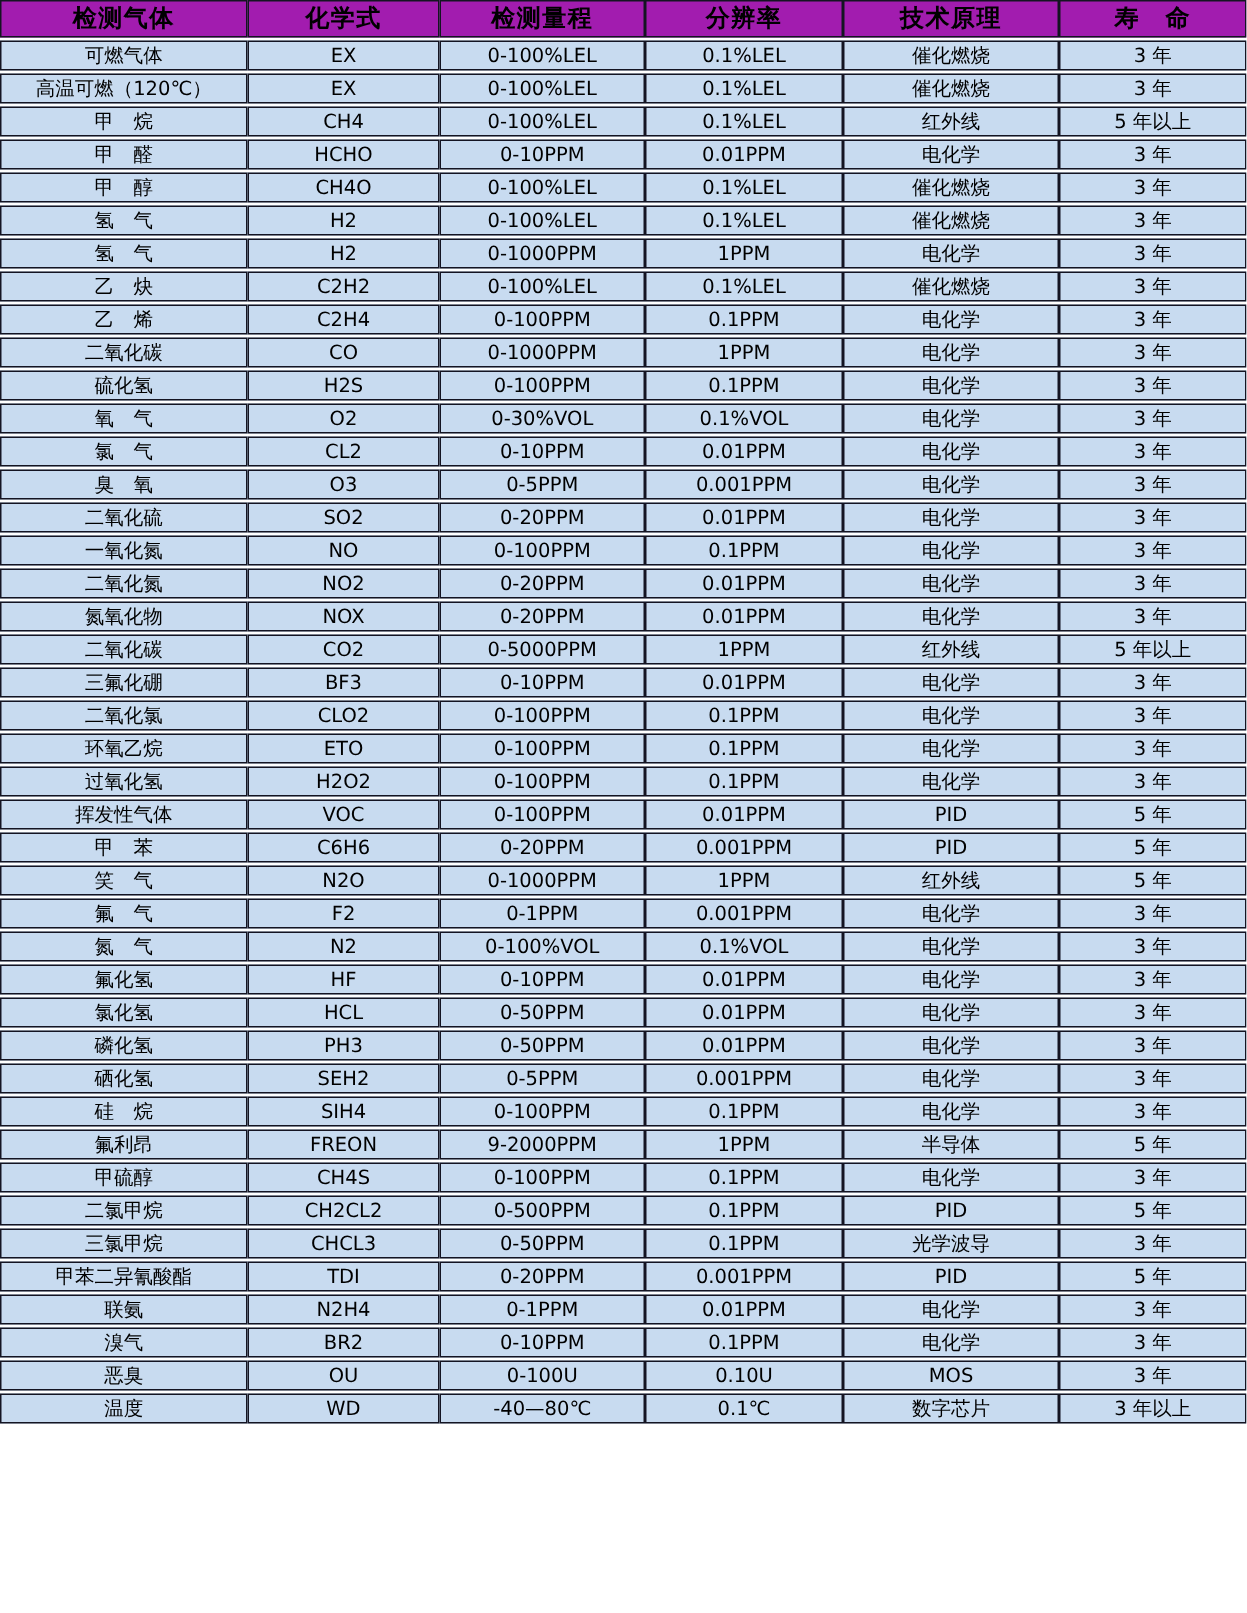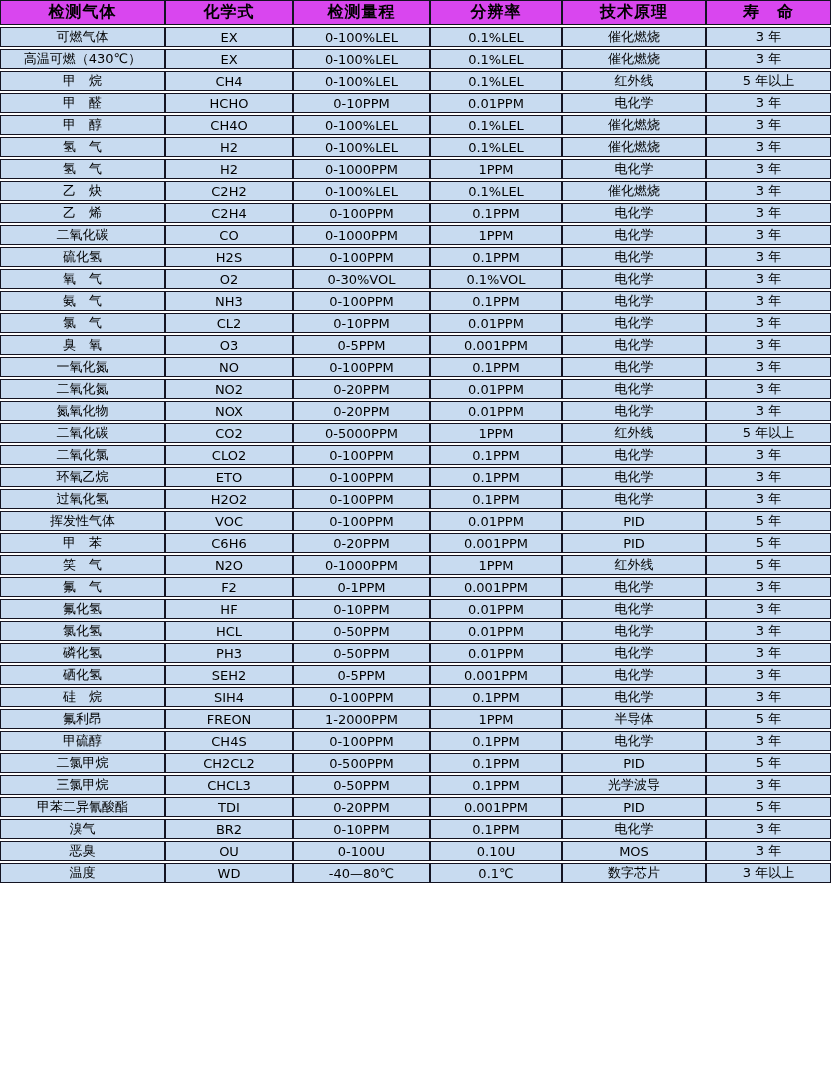--- a/index.html
+++ b/index.html
@@ -23,21 +23,21 @@
   table.gas-table td {
     border: 1px solid #141422;
     text-align: center;
     vertical-align: middle;
     overflow: hidden;
     white-space: nowrap;
     padding: 0 2px;
     color: #000000;
   }
   table.gas-table th {
-    background: #d946ef;
+    background: #a21caf;
     height: 23px;
     font-size: 16px;
     font-weight: bold;
     letter-spacing: 1px;
   }
   table.gas-table td {
     background: #C8DBF0;
     height: 16.4px;
     font-size: 13px;
     font-weight: normal;
@@ -68,21 +68,21 @@
   <tbody id="table-body">
       <tr>
         <td>可燃气体</td>
         <td>EX</td>
         <td>0-100%LEL</td>
         <td>0.1%LEL</td>
         <td>催化燃烧</td>
         <td>3 年</td>
       </tr>
       <tr>
-        <td>高温可燃（430℃）</td>
+        <td>高温可燃（120℃）</td>
         <td>EX</td>
         <td>0-100%LEL</td>
         <td>0.1%LEL</td>
         <td>催化燃烧</td>
         <td>3 年</td>
       </tr>
       <tr>
         <td>甲　烷</td>
         <td>CH4</td>
         <td>0-100%LEL</td>
@@ -156,40 +156,40 @@
       </tr>
       <tr>
         <td>氧　气</td>
         <td>O2</td>
         <td>0-30%VOL</td>
         <td>0.1%VOL</td>
         <td>电化学</td>
         <td>3 年</td>
       </tr>
       <tr>
-        <td>氨　气</td>
-        <td>NH3</td>
-        <td>0-100PPM</td>
-        <td>0.1PPM</td>
-        <td>电化学</td>
-        <td>3 年</td>
-      </tr>
-      <tr>
         <td>氯　气</td>
         <td>CL2</td>
         <td>0-10PPM</td>
         <td>0.01PPM</td>
         <td>电化学</td>
         <td>3 年</td>
       </tr>
       <tr>
         <td>臭　氧</td>
         <td>O3</td>
         <td>0-5PPM</td>
         <td>0.001PPM</td>
+        <td>电化学</td>
+        <td>3 年</td>
+      </tr>
+      <tr>
+        <td>二氧化硫</td>
+        <td>SO2</td>
+        <td>0-20PPM</td>
+        <td>0.01PPM</td>
         <td>电化学</td>
         <td>3 年</td>
       </tr>
       <tr>
         <td>一氧化氮</td>
         <td>NO</td>
         <td>0-100PPM</td>
         <td>0.1PPM</td>
         <td>电化学</td>
         <td>3 年</td>
@@ -212,20 +212,28 @@
       </tr>
       <tr>
         <td>二氧化碳</td>
         <td>CO2</td>
         <td>0-5000PPM</td>
         <td>1PPM</td>
         <td>红外线</td>
         <td>5 年以上</td>
       </tr>
       <tr>
+        <td>三氟化硼</td>
+        <td>BF3</td>
+        <td>0-10PPM</td>
+        <td>0.01PPM</td>
+        <td>电化学</td>
+        <td>3 年</td>
+      </tr>
+      <tr>
         <td>二氧化氯</td>
         <td>CLO2</td>
         <td>0-100PPM</td>
         <td>0.1PPM</td>
         <td>电化学</td>
         <td>3 年</td>
       </tr>
       <tr>
         <td>环氧乙烷</td>
         <td>ETO</td>
@@ -268,20 +276,28 @@
       </tr>
       <tr>
         <td>氟　气</td>
         <td>F2</td>
         <td>0-1PPM</td>
         <td>0.001PPM</td>
         <td>电化学</td>
         <td>3 年</td>
       </tr>
       <tr>
+        <td>氮　气</td>
+        <td>N2</td>
+        <td>0-100%VOL</td>
+        <td>0.1%VOL</td>
+        <td>电化学</td>
+        <td>3 年</td>
+      </tr>
+      <tr>
         <td>氟化氢</td>
         <td>HF</td>
         <td>0-10PPM</td>
         <td>0.01PPM</td>
         <td>电化学</td>
         <td>3 年</td>
       </tr>
       <tr>
         <td>氯化氢</td>
         <td>HCL</td>
@@ -310,21 +326,21 @@
         <td>硅　烷</td>
         <td>SIH4</td>
         <td>0-100PPM</td>
         <td>0.1PPM</td>
         <td>电化学</td>
         <td>3 年</td>
       </tr>
       <tr>
         <td>氟利昂</td>
         <td>FREON</td>
-        <td>1-2000PPM</td>
+        <td>9-2000PPM</td>
         <td>1PPM</td>
         <td>半导体</td>
         <td>5 年</td>
       </tr>
       <tr>
         <td>甲硫醇</td>
         <td>CH4S</td>
         <td>0-100PPM</td>
         <td>0.1PPM</td>
         <td>电化学</td>
@@ -346,20 +362,28 @@
         <td>光学波导</td>
         <td>3 年</td>
       </tr>
       <tr>
         <td>甲苯二异氰酸酯</td>
         <td>TDI</td>
         <td>0-20PPM</td>
         <td>0.001PPM</td>
         <td>PID</td>
         <td>5 年</td>
+      </tr>
+      <tr>
+        <td>联氨</td>
+        <td>N2H4</td>
+        <td>0-1PPM</td>
+        <td>0.01PPM</td>
+        <td>电化学</td>
+        <td>3 年</td>
       </tr>
       <tr>
         <td>溴气</td>
         <td>BR2</td>
         <td>0-10PPM</td>
         <td>0.1PPM</td>
         <td>电化学</td>
         <td>3 年</td>
       </tr>
       <tr>

